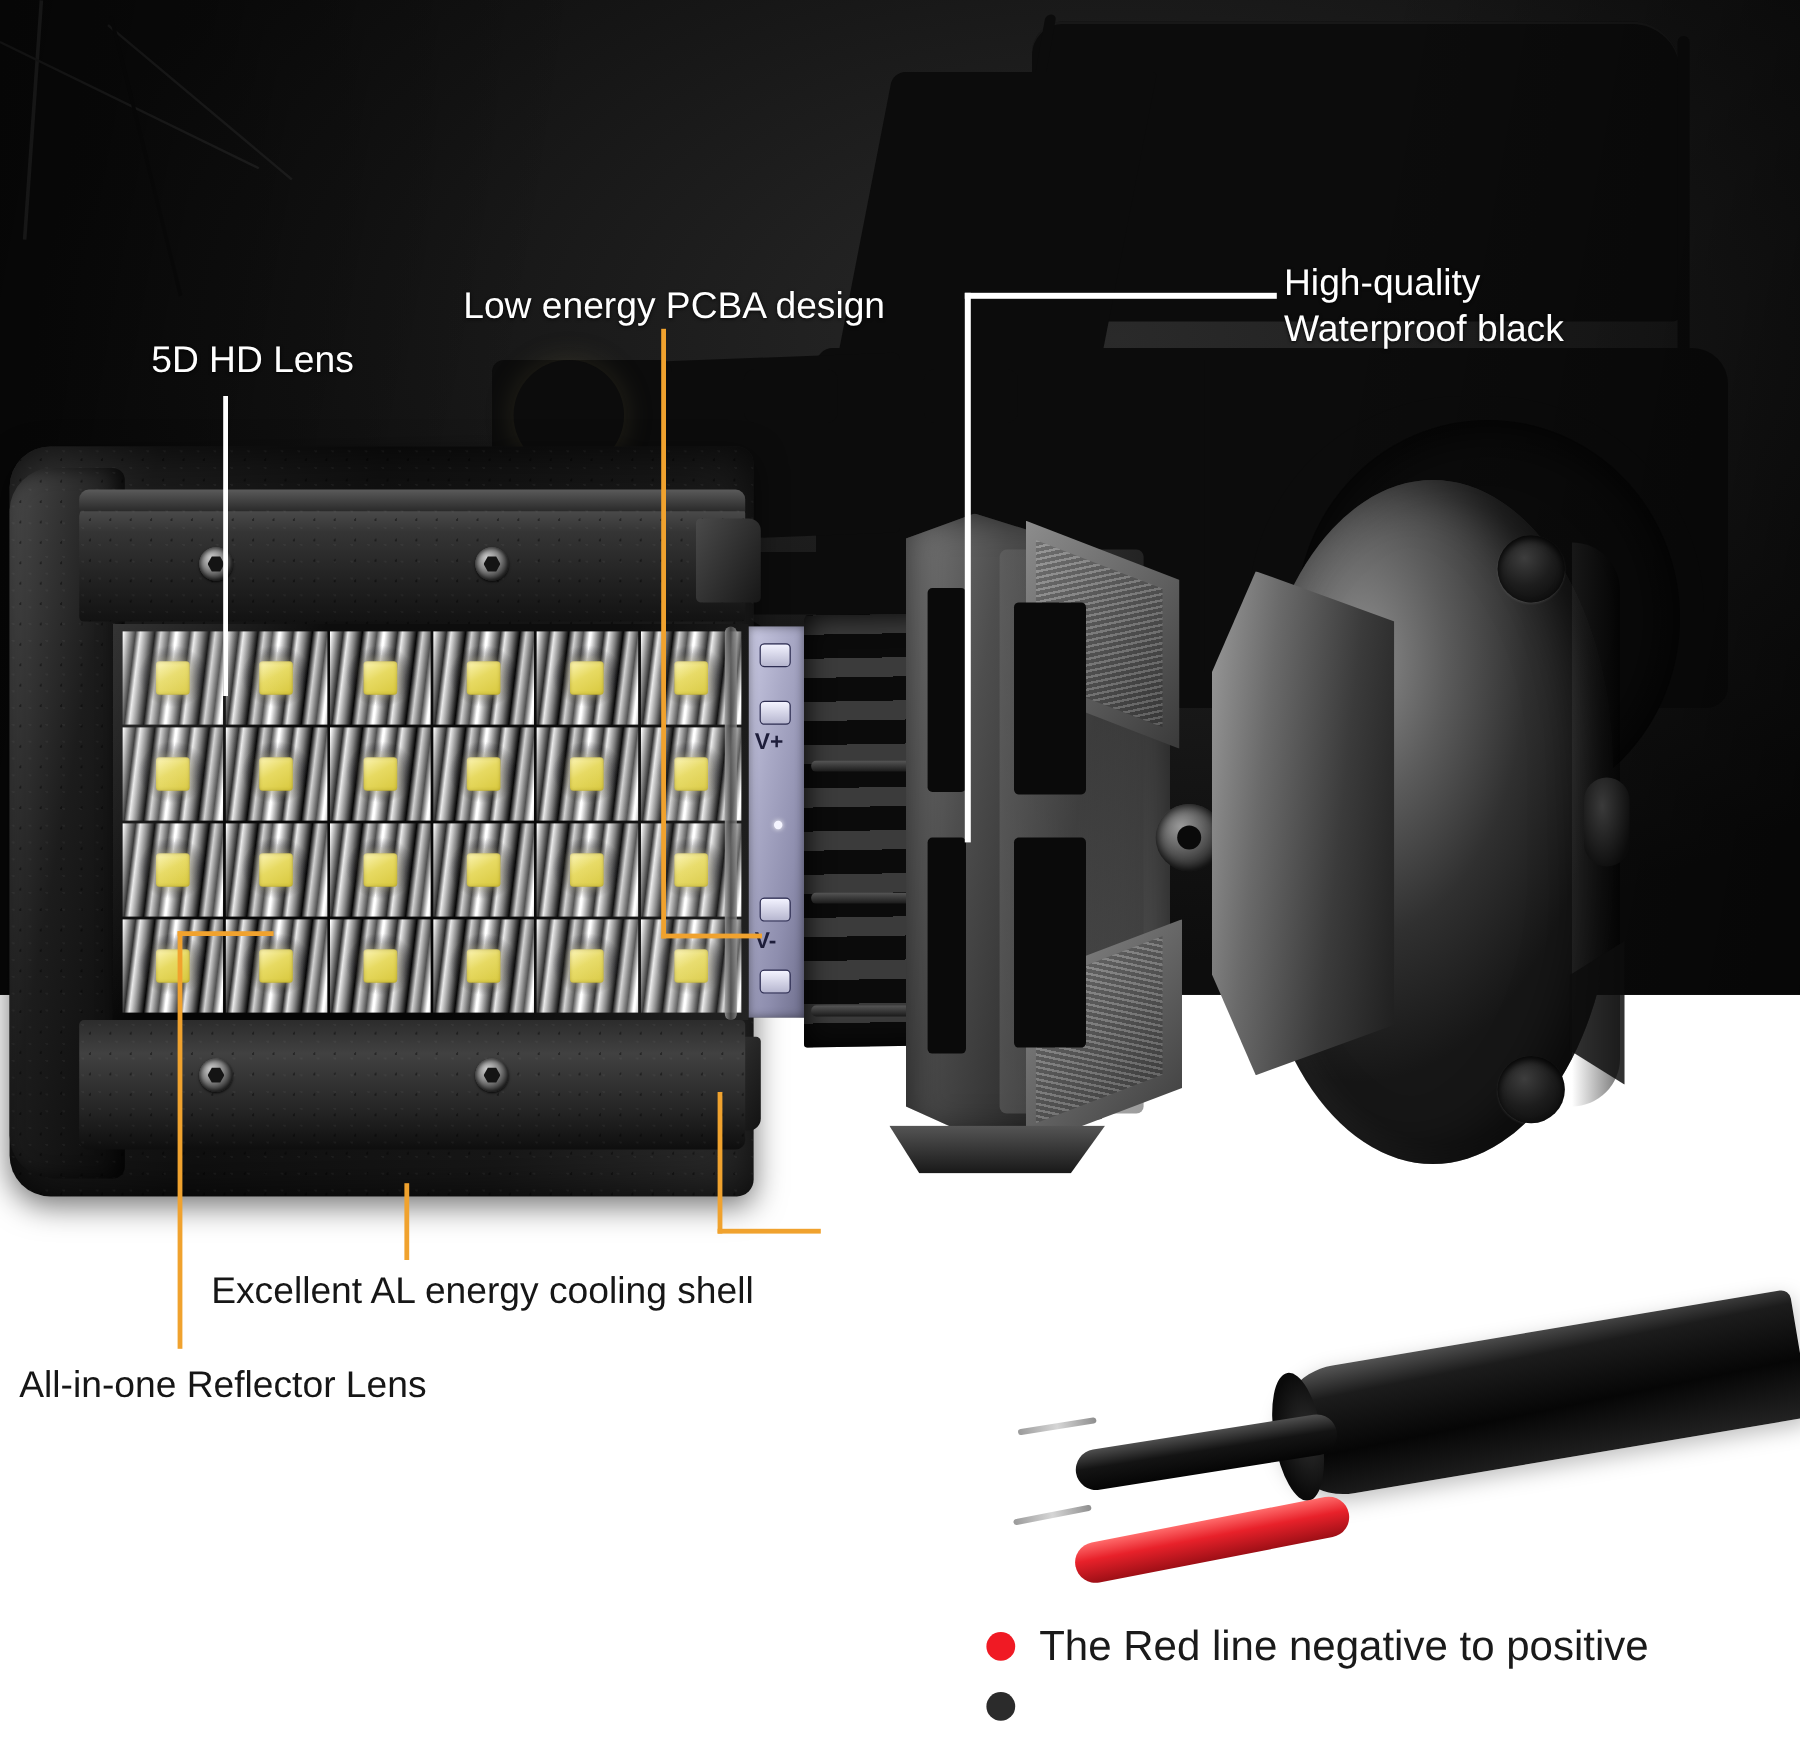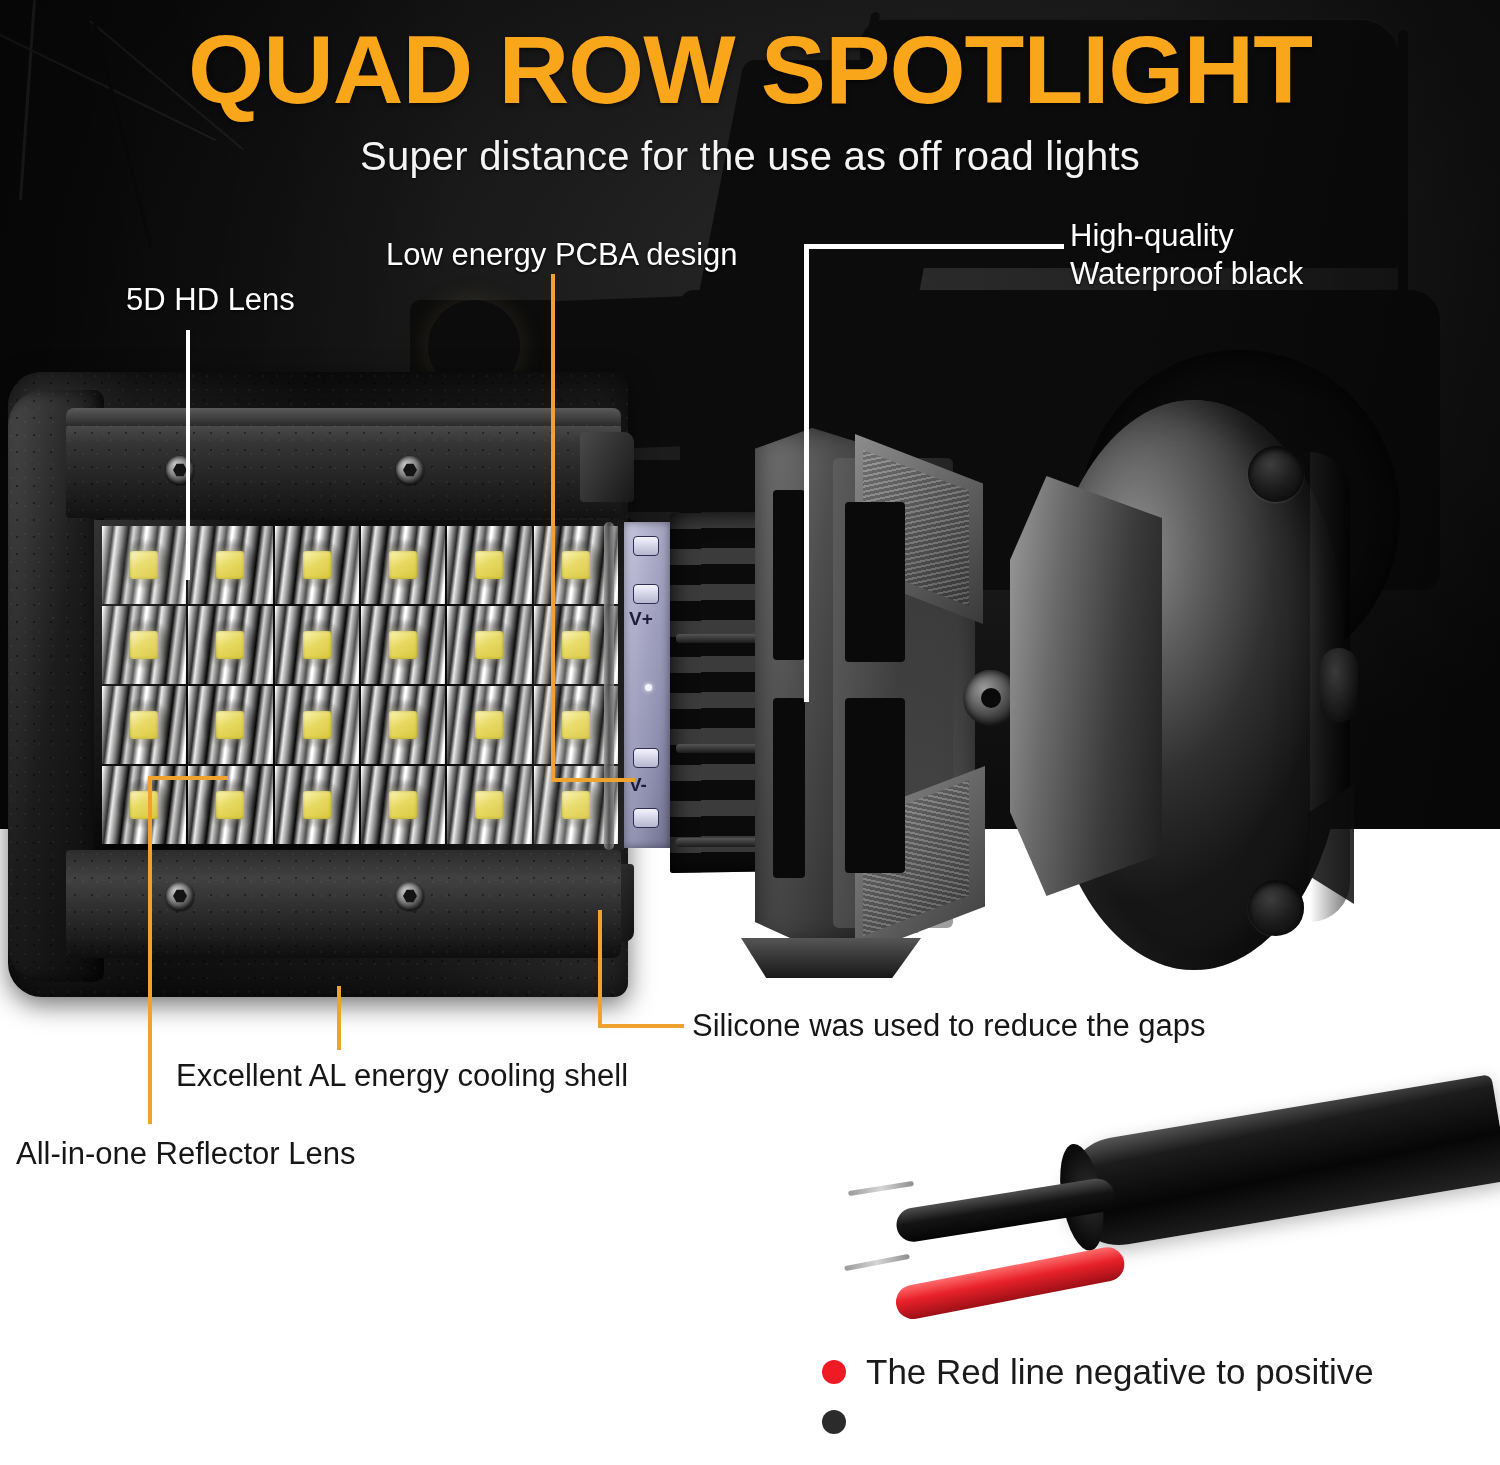--- a/index.html
+++ b/index.html
@@ -438,24 +438,20 @@
       <div class="jp-hood"></div>
       <div class="jp-grille"></div>
       <div class="jp-headlight-l"></div>
       <div class="jp-turn"></div>
       <div class="jp-turn2"></div>
       <div class="jp-bumper"></div>
       <div class="jp-wheel-f"></div>
     </div>
   </div>
 
-  <div class="header">
-    <div class="title">QUAD ROW SPOTLIGHT</div>
-    <div class="subtitle">Super distance for the use as off road lights</div>
-  </div>
 
   <div class="lightbar">
     <div class="lb-shell">
       <div class="lb-texture"></div>
     </div>
     <div class="lb-left-wing">
       <div class="lb-texture"></div>
     </div>
 
     <div class="lb-bar-top">
@@ -626,21 +622,20 @@
 
   <div class="cl-text on-dark" style="left:386px; top:237px;">Low energy PCBA design</div>
   <div class="cl-line orange" style="left:551px; top:274px; width:4px; height:508px;"></div>
   <div class="cl-line orange" style="left:551px; top:778px; width:84px; height:4px;"></div>
 
   <div class="cl-text on-dark" style="left:1070px; top:218px;">High-quality</div>
   <div class="cl-text on-dark" style="left:1070px; top:256px;">Waterproof black</div>
   <div class="cl-line" style="left:804px; top:244px; width:260px; height:5px;"></div>
   <div class="cl-line" style="left:804px; top:244px; width:5px; height:458px;"></div>
 
-  <div class="cl-text on-light" style="left:692px; top:1008px;">Silicone was used to reduce the gaps</div>
   <div class="cl-line orange" style="left:598px; top:910px; width:4px; height:118px;"></div>
   <div class="cl-line orange" style="left:598px; top:1024px; width:86px; height:4px;"></div>
 
   <div class="cl-text on-light" style="left:176px; top:1058px;">Excellent AL energy cooling shell</div>
   <div class="cl-line orange" style="left:337px; top:986px; width:4px; height:64px;"></div>
 
   <div class="cl-text on-light" style="left:16px; top:1136px;">All-in-one Reflector Lens</div>
   <div class="cl-line orange" style="left:148px; top:776px; width:4px; height:348px;"></div>
   <div class="cl-line orange" style="left:148px; top:776px; width:80px; height:4px;"></div>
 

